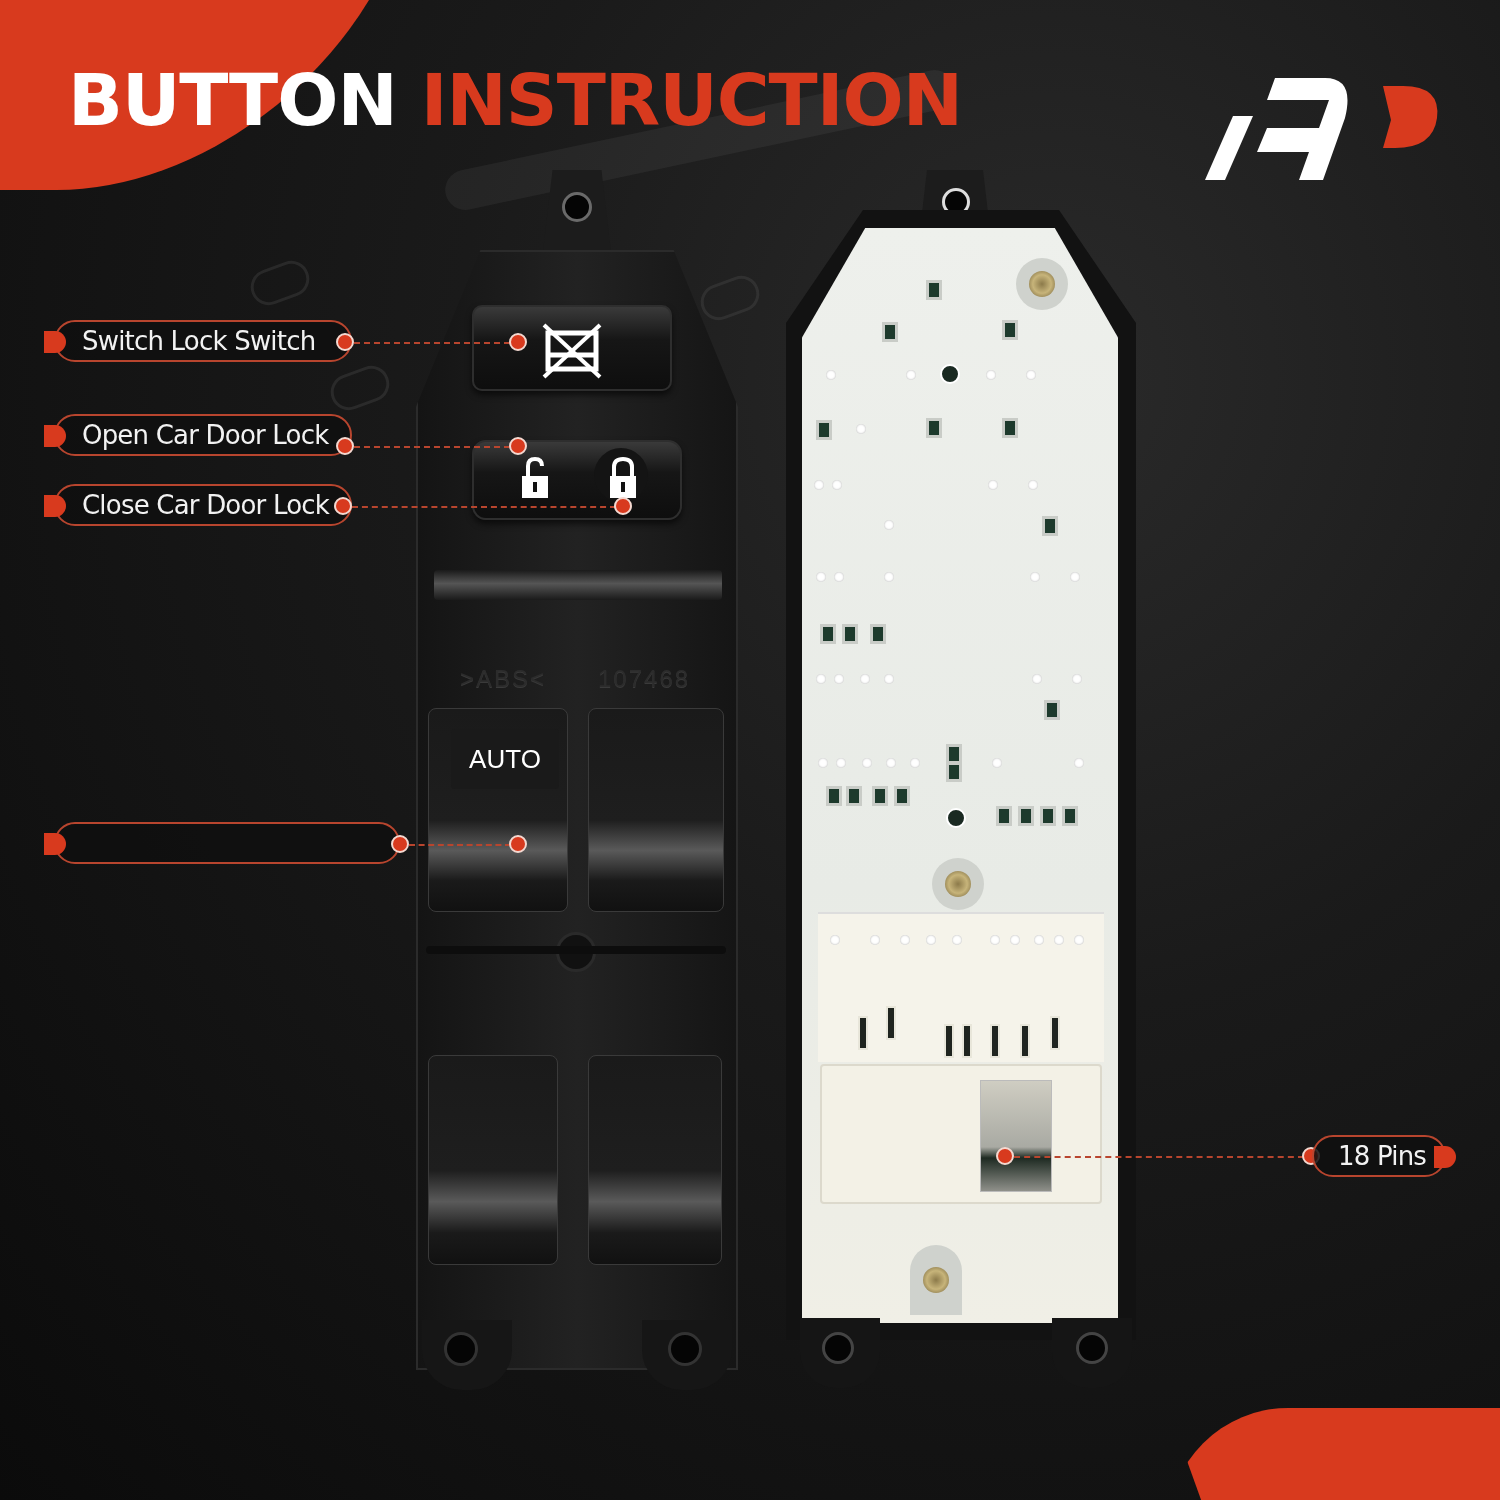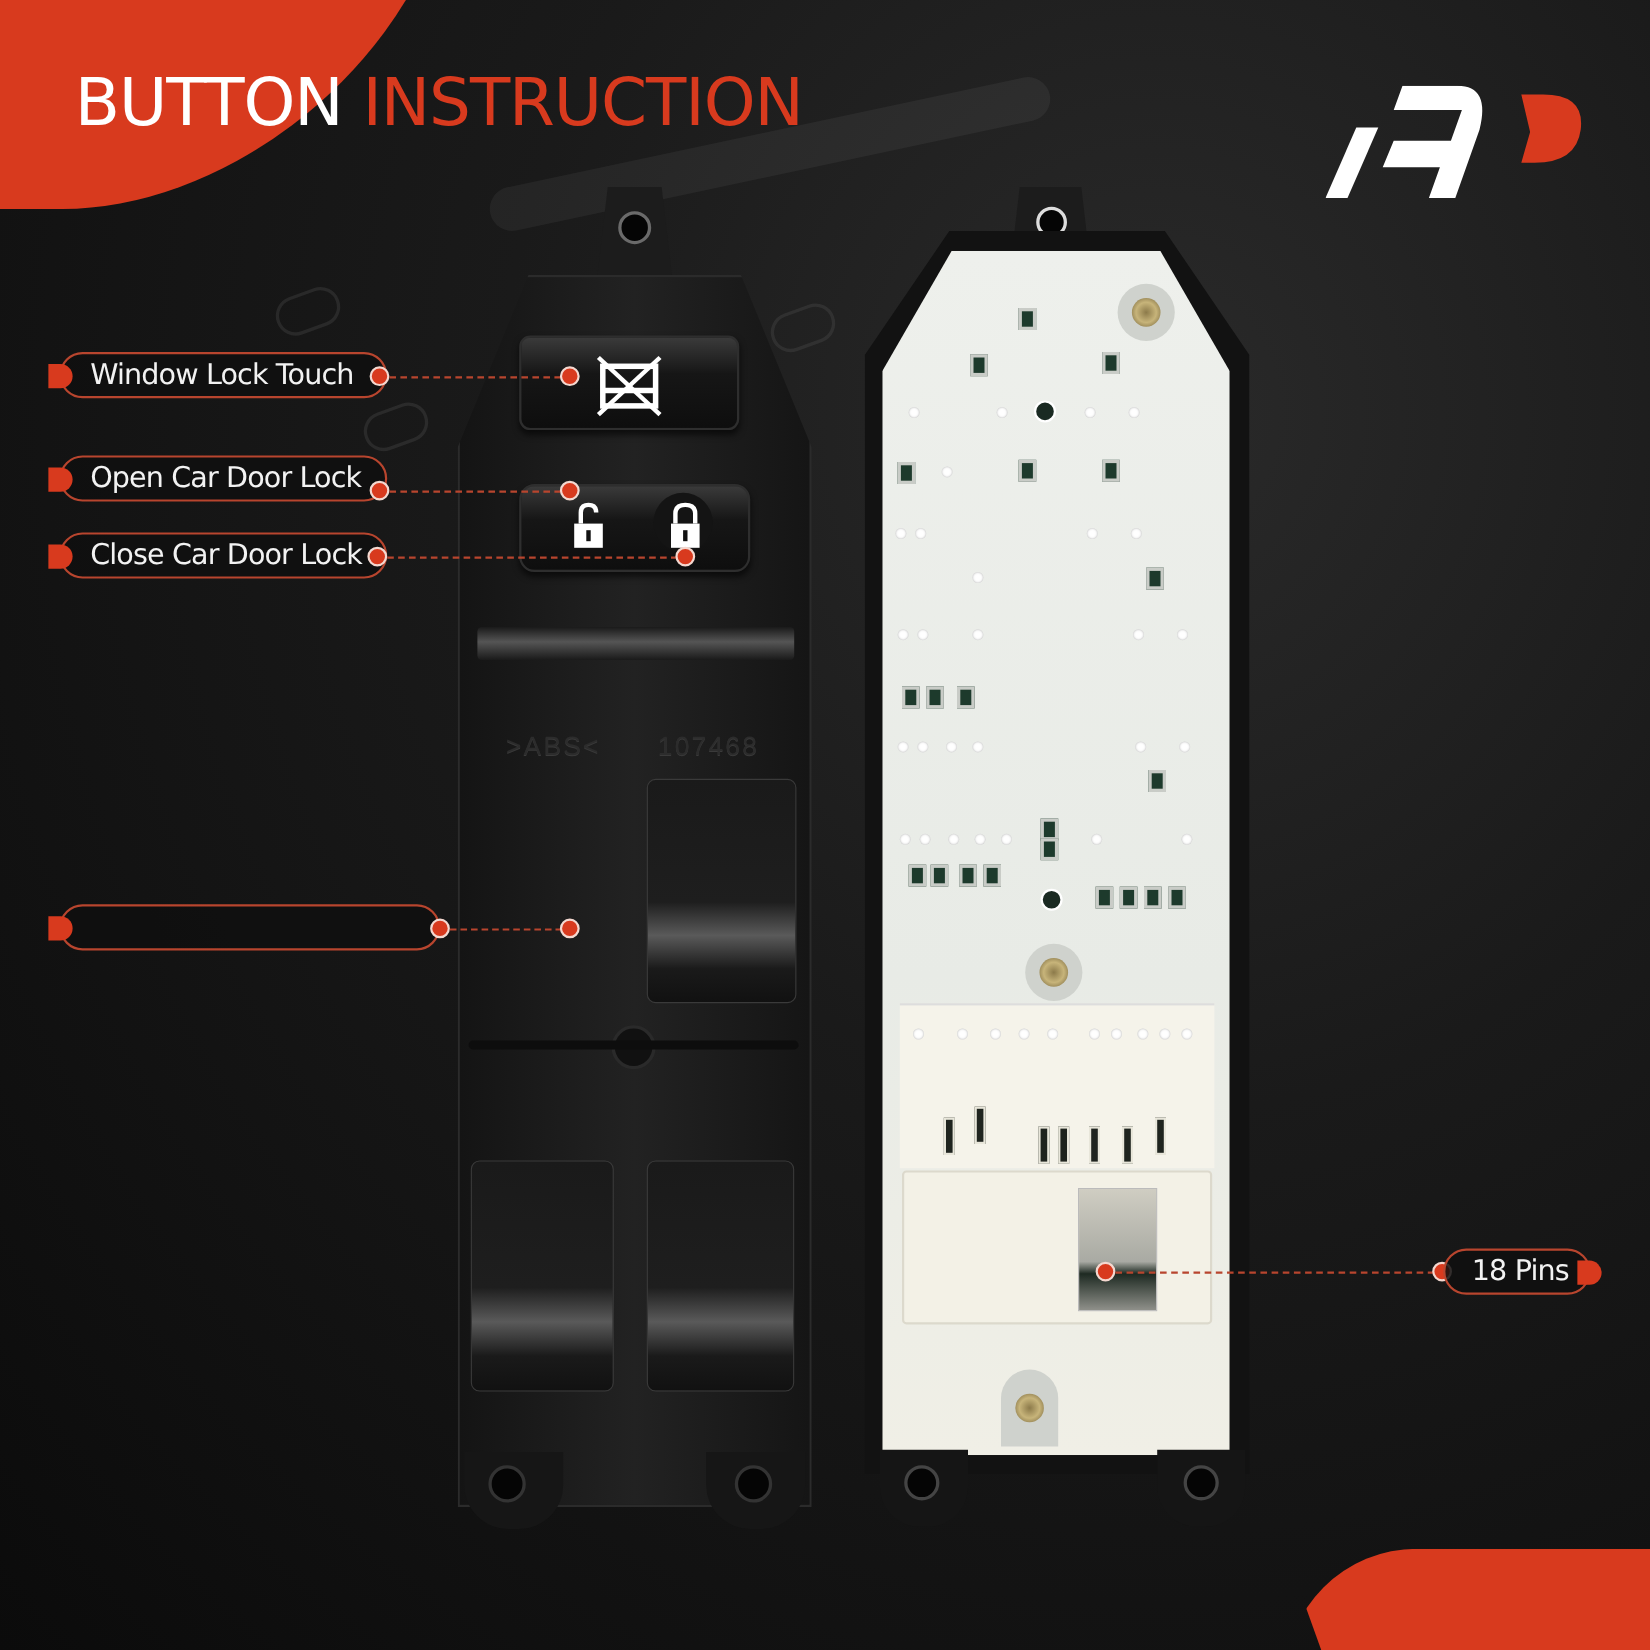--- a/index.html
+++ b/index.html
@@ -21,22 +21,22 @@
     background: #d83a1e; border-radius: 120px 0 0 0;
     clip-path: polygon(0 0, 100% 0, 100% 100%, 12% 100%);
   }
 
   
   .ghost-line { position: absolute; background: rgba(255,255,255,0.05); border-radius: 20px; }
 
   
   .title {
     position: absolute; left: 68px; top: 64px;
-    font-family: "DejaVu Sans", sans-serif; font-weight: normal;
-    font-size: 60px; letter-spacing: -1px; line-height: 1;
+    font-family: "DejaVu Sans", sans-serif; font-weight: bold;
+    font-size: 72px; letter-spacing: -1px; line-height: 1;
     white-space: nowrap;
   }
   .title .w { color: #ffffff; }
   .title .r { color: #d83a1e; }
 
   
   .logo { position: absolute; left: 1205px; top: 78px; width: 240px; height: 110px; }
 
   
   .callout {
@@ -193,20 +193,23 @@
       <rect x="2" y="20" width="26" height="22" fill="#fff"></rect>
       <rect x="13" y="26" width="4" height="10" fill="#111"></rect>
     </svg>
   </div>
 
   <div class="bar" style="left:18px;top:400px;width:288px;height:30px;"></div>
 
   <div class="emboss" style="left:44px;top:495px;">&gt;ABS&lt;</div>
   <div class="emboss" style="left:182px;top:495px;">107468</div>
 
+  <div class="rocker" style="left:12px;top:538px;width:140px;height:204px;">
+    <div class="auto-label">AUTO</div>
+  </div>
   <div class="rocker" style="left:172px;top:538px;width:136px;height:204px;"></div>
 
   <div class="hole" style="left:140px;top:762px;width:40px;height:40px;border-color:#2a2a2a;background:#111;"></div>
   <div class="bar" style="left:10px;top:776px;width:300px;height:8px;background:#0d0d0d;"></div>
 
   <div class="rocker" style="left:12px;top:885px;width:130px;height:210px;"></div>
   <div class="rocker" style="left:172px;top:885px;width:134px;height:210px;"></div>
 
   <div style="position:absolute;left:6px;top:1150px;width:90px;height:70px;background:#161616;border-radius:0 0 40px 40px;"></div>
   <div style="position:absolute;left:226px;top:1150px;width:90px;height:70px;background:#161616;border-radius:0 0 40px 40px;"></div>
@@ -302,21 +305,21 @@
 <div class="connector"></div>
 <div class="conn-slot"></div>
 
 <div style="position:absolute;left:800px;top:1318px;width:80px;height:70px;background:#151515;border-radius:0 0 36px 36px;"></div>
 <div style="position:absolute;left:1052px;top:1318px;width:80px;height:70px;background:#151515;border-radius:0 0 36px 36px;"></div>
 <div class="hole" style="left:822px;top:1332px;width:32px;height:32px;border-color:#444;"></div>
 <div class="hole" style="left:1076px;top:1332px;width:32px;height:32px;border-color:#444;"></div>
 
 <div class="callout" style="left:54px;top:320px;width:298px;">
   <span class="tab"></span>
-  <span class="txt">Window Lock Touch</span>
+  <span class="txt">Switch Lock Switch</span>
 </div>
 <div class="dot" style="left:336px;top:333px;"></div>
 <div class="leader" style="left:354px;top:342px;width:156px;"></div>
 <div class="dot" style="left:509px;top:333px;"></div>
 
 <div class="callout" style="left:54px;top:414px;width:298px;">
   <span class="tab"></span>
   <span class="txt">Open Car Door Lock</span>
 </div>
 <div class="dot" style="left:336px;top:437px;"></div>

